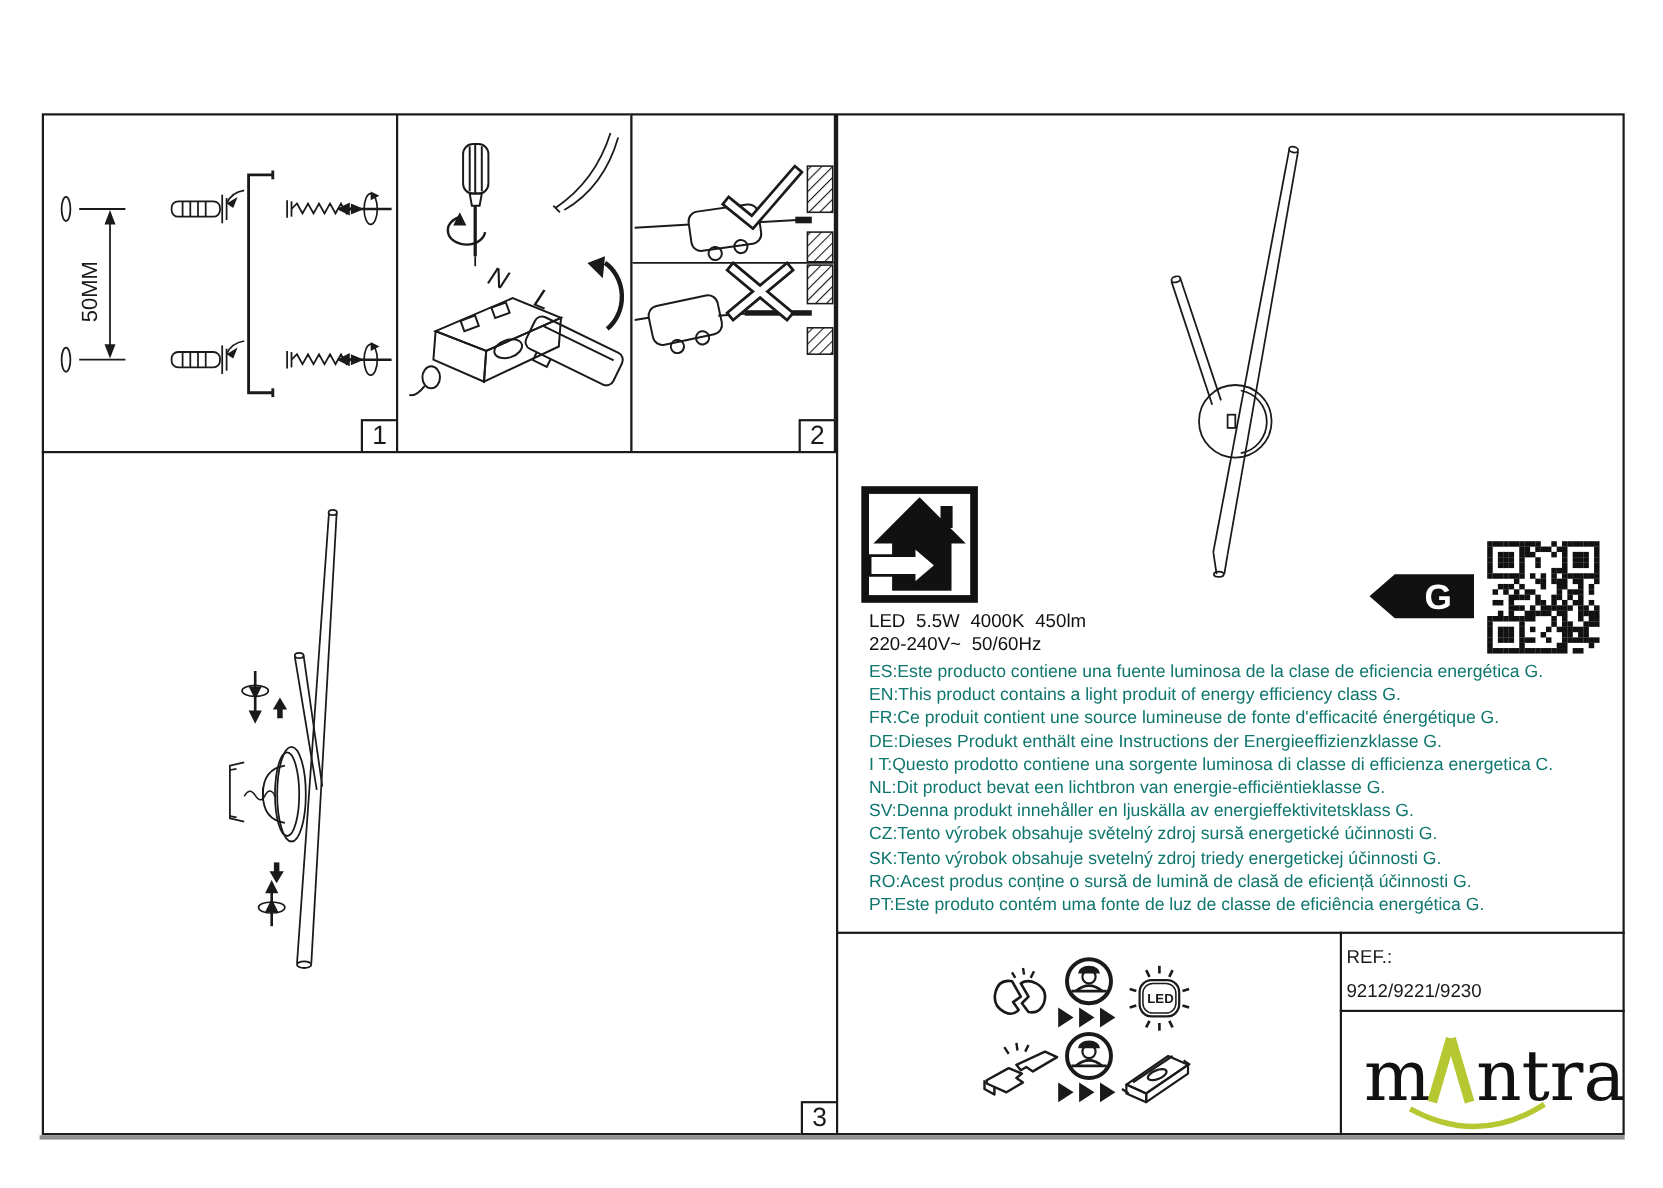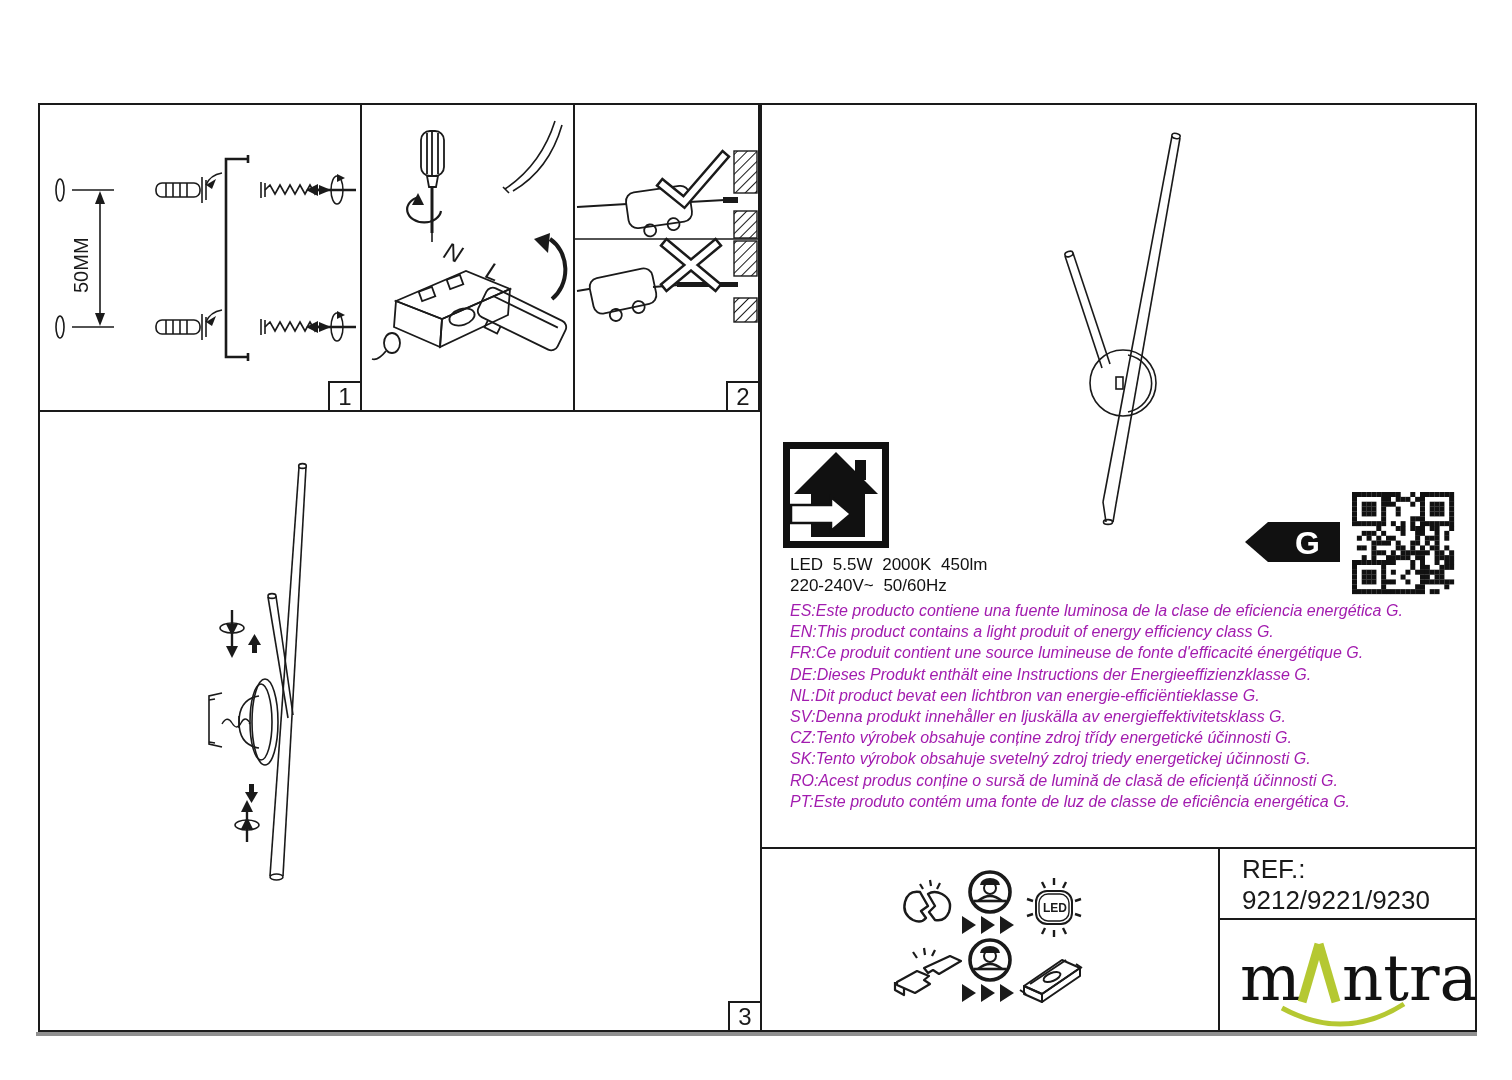--- a/index.html
+++ b/index.html
@@ -6,24 +6,24 @@
   #page{position:relative;width:1512px;height:1080px;background:#ffffff;
         font-family:"Liberation Sans",sans-serif;color:#1a1a1a;overflow:hidden;}
   .panel{position:absolute;border:2px solid #1a1a1a;box-sizing:border-box;background:#fff;}
   .numbox{position:absolute;right:-2px;bottom:-2px;width:34px;height:31px;border:2px solid #1a1a1a;
           box-sizing:border-box;display:flex;align-items:center;justify-content:center;
           font-size:24px;background:#fff;}
   .vline,.hline{position:absolute;background:#1a1a1a;}
   #title{position:absolute;top:38px;left:0;width:100%;text-align:center;
          font-size:47px;letter-spacing:0px;color:#111;}
   .spec{position:absolute;left:790px;font-size:17px;word-spacing:5px;color:#111;}
-  .stmt{font-size:16px;line-height:21.2px;color:#a21caf;white-space:nowrap;font-style:italic;}
+  .stmt{font-size:16px;line-height:21.2px;color:#0f766e;white-space:nowrap;}
   #statements{position:absolute;left:790px;top:600px;}
   #ref-cell{position:absolute;left:1218px;top:848px;width:257px;height:72px;
-            box-sizing:border-box;padding:6px 0 0 24px;font-size:26px;line-height:31px;}
+            box-sizing:border-box;padding:6px 0 0 6px;font-size:17px;line-height:31px;}
   svg{position:absolute;overflow:visible;}
   svg text{font-family:"Liberation Sans",sans-serif;}
   .serif{font-family:"DejaVu Serif","Liberation Serif",serif;}
 </style>
 </head>
 <body>
 
 <div id="page">
 
 
@@ -267,21 +267,21 @@
   </svg>
 
   <svg style="left:783px;top:442px;" width="106" height="106" viewBox="0 0 106 106">
     <rect x="3.5" y="3.5" width="99" height="99" fill="#fff" stroke="#111" stroke-width="7"></rect>
     <polygon points="53,10 95,52 11,52" fill="#111"></polygon>
     <rect x="72" y="18" width="11" height="20" fill="#111"></rect>
     <rect x="28" y="50" width="54" height="45" fill="#111"></rect>
     <polygon points="8,63 48,63 48,55 68,72 48,89 48,81 8,81" fill="#fff" stroke="#111" stroke-width="2.5"></polygon>
   </svg>
 
-  <div class="spec" style="top:555px;">LED 5.5W 2000K 450lm</div>
+  <div class="spec" style="top:555px;">LED 5.5W 4000K 450lm</div>
   <div class="spec" style="top:576px;">220-240V~ 50/60Hz</div>
 
   <svg style="left:1243px;top:521px;" width="98" height="42" viewBox="0 0 98 42">
     <polygon points="97,1 25,1 2,21 25,41 97,41" fill="#111"></polygon>
     <text x="52" y="33" font-size="32" font-weight="bold" fill="#fff">G</text>
   </svg>
 
   <svg id="qr" style="left:1352px;top:492px;" width="102" height="102" viewBox="0 0 102 102">
     <rect x="0" y="0" width="102" height="102" fill="#fff"></rect>
   <rect x="0.00" y="0.00" width="5" height="5" fill="#111"></rect>
@@ -524,23 +524,24 @@
       <rect x="68.00" y="97.14" width="5" height="5" fill="#111"></rect>
       <rect x="77.71" y="97.14" width="5" height="5" fill="#111"></rect>
       <rect x="82.57" y="97.14" width="5" height="5" fill="#111"></rect>
     </svg>
 
   <div id="statements">
     <div class="stmt">ES:Este producto contiene una fuente luminosa de la clase de eficiencia energética G.</div>
     <div class="stmt">EN:This product contains a light produit of energy efficiency class G.</div>
     <div class="stmt">FR:Ce produit contient une source lumineuse de fonte d'efficacité énergétique G.</div>
     <div class="stmt">DE:Dieses Produkt enthält eine Instructions der Energieeffizienzklasse G.</div>
+    <div class="stmt">I T:Questo prodotto contiene una sorgente luminosa di classe di efficienza energetica C.</div>
     <div class="stmt">NL:Dit product bevat een lichtbron van energie-efficiëntieklasse G.</div>
     <div class="stmt">SV:Denna produkt innehåller en ljuskälla av energieffektivitetsklass G.</div>
-    <div class="stmt">CZ:Tento výrobek obsahuje conține zdroj třídy energetické účinnosti G.</div>
+    <div class="stmt">CZ:Tento výrobek obsahuje světelný zdroj sursă energetické účinnosti G.</div>
     <div class="stmt">SK:Tento výrobok obsahuje svetelný zdroj triedy energetickej účinnosti G.</div>
     <div class="stmt">RO:Acest produs conține o sursă de lumină de clasă de eficiență účinnosti G.</div>
     <div class="stmt">PT:Este produto contém uma fonte de luz de classe de eficiência energética G.</div>
   </div>
 
   <svg style="left:898px;top:874px;" width="60" height="64" viewBox="0 0 60 64">
     <g stroke="#1a1a1a" fill="none" stroke-width="2.4" stroke-linejoin="round">
       <path d="M22,18 q-12,-2 -15,10 q-3,12 8,18 q8,4 13,-2 l-5,-7 l7,-5 l-8,-14 z"></path>
       <path d="M30,20 l7,12 l-6,6 l6,8 q10,2 14,-8 q4,-12 -7,-18 q-8,-4 -14,0 z"></path>
       <path d="M22,10 l3,5 M32,6 l1,6 M42,9 l-3,6" stroke-width="2.2"></path>

